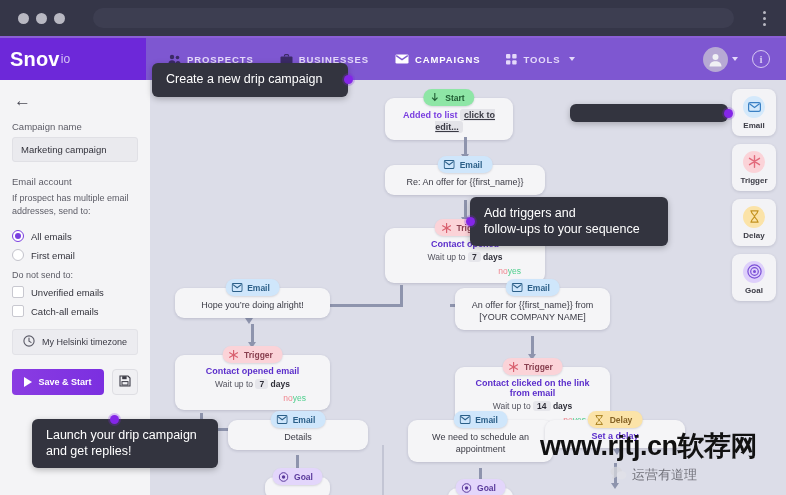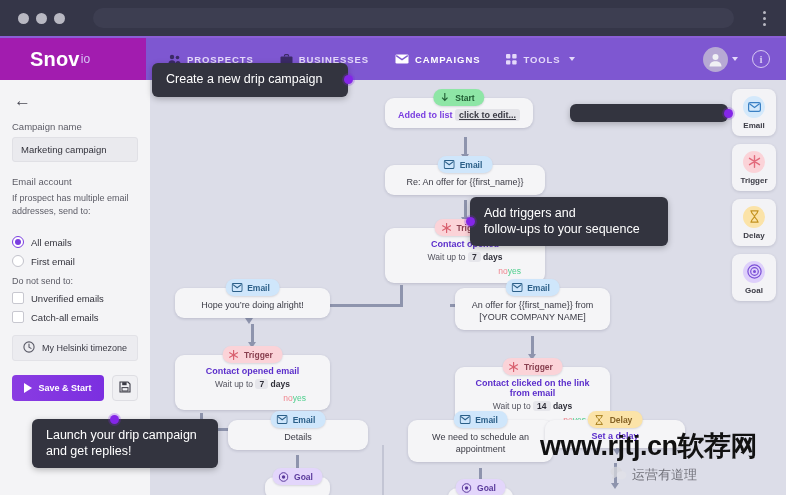--- a/index.html
+++ b/index.html
@@ -27,22 +27,22 @@
   .kebab { width: 16px; display: flex; flex-direction: column; align-items: center; gap: 3px; margin-right: 2px;}
   .kebab i { width: 3px; height: 3px; border-radius: 50%; background: #b8b8c2; display: block; }
 
   
   .navbar {
     position: absolute; left: 0; top: 38px; width: 786px; height: 42px;
     background: #7e57d1;
     display: flex; align-items: center;
   }
   .brand {
-    width: 146px; height: 42px; background: #a21caf;
-    display: flex; align-items: center; padding-left: 30px;
+    width: 146px; height: 42px; background: #6d28d9;
+    display: flex; align-items: center; padding-left: 10px;
     color: #ffffff; font-size: 20px; font-weight: bold; letter-spacing: .2px;
   }
   .brand .io { font-size: 12px; font-weight: normal; color: #d6c4f5; margin-left: 1px; }
   .navitems { display: flex; align-items: center; gap: 26px; margin-left: 22px; }
   .navitem {
     display: flex; align-items: center; gap: 6px;
     color: #e4d9fa; font-size: 9.5px; font-weight: bold; letter-spacing: .9px; text-align: right;
   }
   .navitem.active { color: #ffffff; }
   .navitem svg { display: block; }
@@ -81,21 +81,21 @@
     height: 25px; background: #eaeaee; border: 1px solid #e0e0e5; border-radius: 3px;
     display: flex; align-items: center; padding: 0 7px;
     font-size: 9px; color: #33333c; margin-bottom: 13px;
   }
   .selectbox .val { flex: 1; overflow: hidden; white-space: nowrap; }
   .caret-dk {
     width: 0; height: 0;
     border-left: 3.5px solid transparent; border-right: 3.5px solid transparent;
     border-top: 4.5px solid #4a4a55;
   }
-  .helptext { font-size: 9px; color: #5c5c66; line-height: 1.45; margin-bottom: 18px; }
+  .helptext { font-size: 9px; color: #5c5c66; line-height: 1.45; margin-bottom: 12px; }
   .radio-row, .check-row { display: flex; align-items: center; gap: 7px; margin-bottom: 7px; }
   .radio {
     width: 12px; height: 12px; border-radius: 50%;
     border: 1.5px solid #c3c3cb; background: #fff; flex: none;
     display: flex; align-items: center; justify-content: center;
   }
   .radio.on { border-color: #7a3ee0; }
   .radio.on::after { content:""; width: 6px; height: 6px; border-radius: 50%; background: #7a3ee0; display:block; }
   .check {
     width: 12px; height: 12px; border-radius: 2px;
@@ -350,21 +350,21 @@
               <rect x="3.2" y="1.2" width="4.4" height="3" fill="#3b3b45"></rect>
               <rect x="3" y="6.6" width="6" height="3.4" fill="none" stroke="#3b3b45" stroke-width="1"></rect>
             </svg>
         </span>
       </div>
     </div>
   </div>
 
   <div class="canvas">
 
-    <div class="node" style="left:235px; top:18px; width:148px;">
+    <div class="node" style="left:235px; top:18px; width:128px;">
       <div class="node-card">
         <div class="node-chip chip-start">
           <span class="chip-ic">
             <svg width="9" height="9" viewBox="0 0 9 9">
                 <path d="M4.5 0v7M1.8 4.6l2.7 2.8 2.7-2.8" stroke="#1f5c33" stroke-width="1.1" fill="none"></path>
               </svg>
           </span>
           <span>Start</span>
         </div>
         <div class="n-main">

